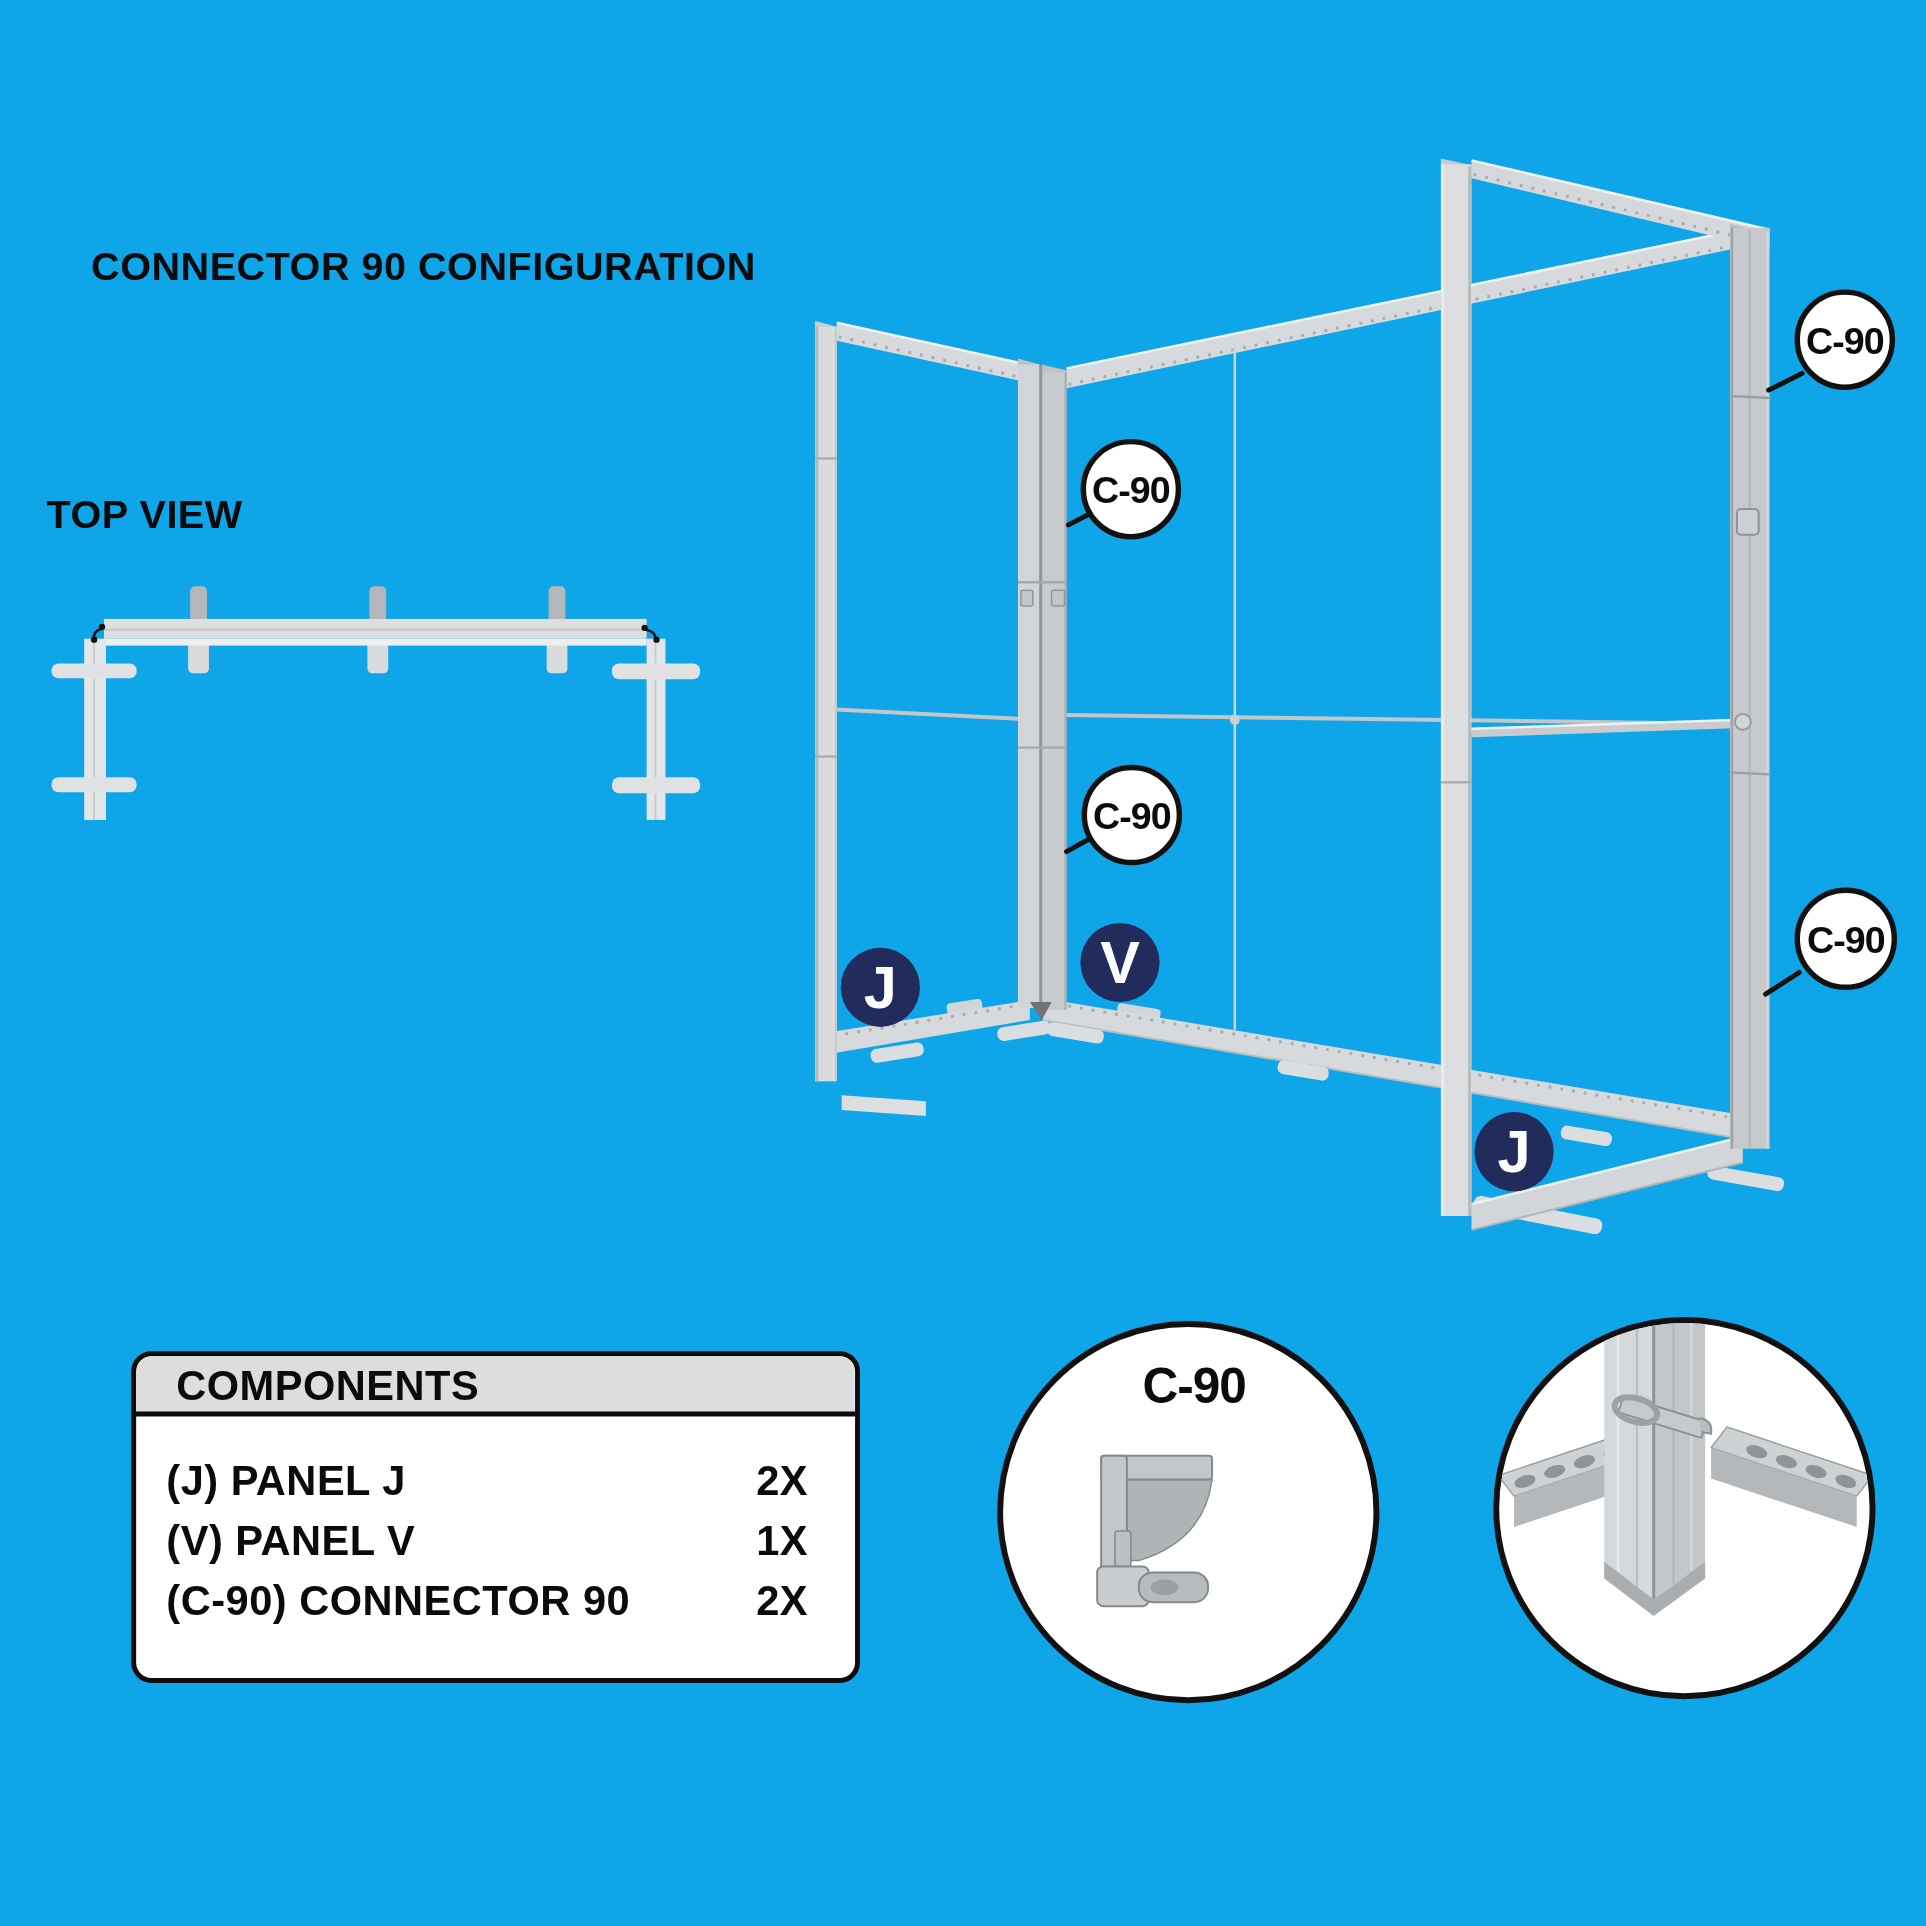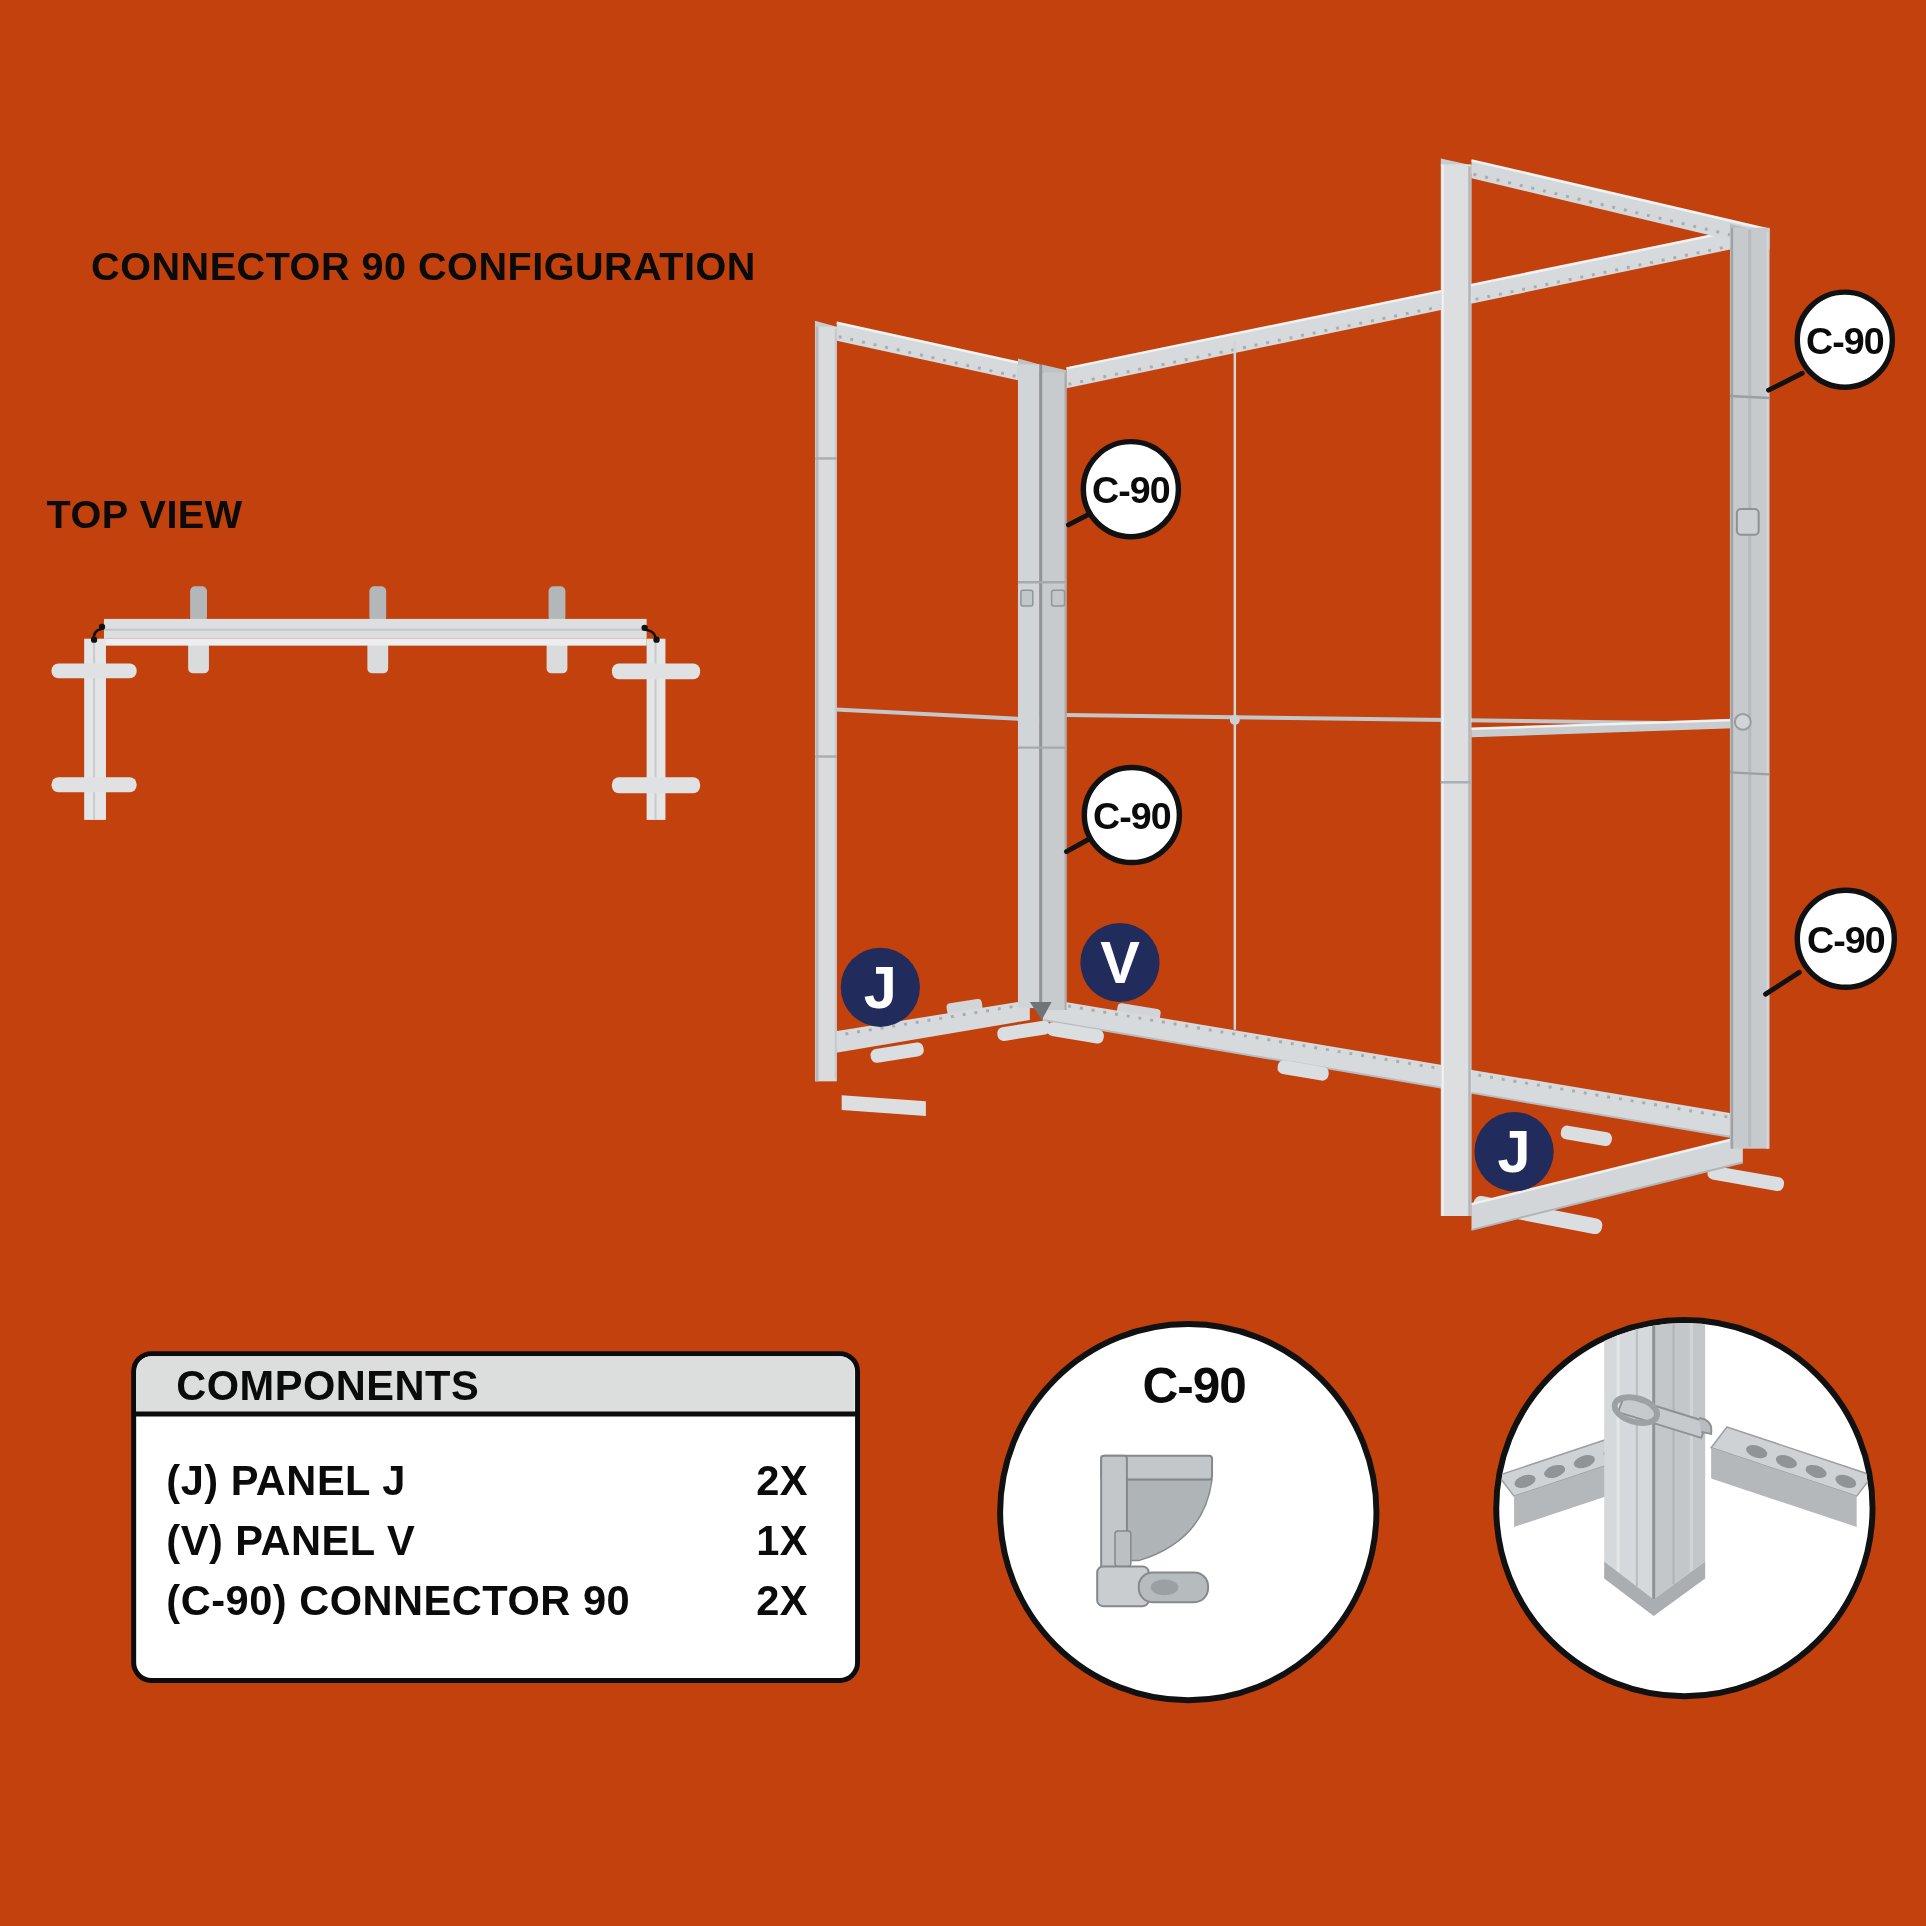--- a/index.html
+++ b/index.html
@@ -1,16 +1,16 @@
 <!DOCTYPE html>
 <html><head>
 <meta charset="utf-8">
 <style>
   html,body{margin:0;padding:0;background:#ffffff;}
-  .page{position:relative;width:1927px;height:1927px;background:#c2410c;overflow:hidden;
+  .page{position:relative;width:1927px;height:1927px;background:#0ea5e9;overflow:hidden;
         font-family:"Liberation Sans",sans-serif;}
   svg{position:absolute;inset:0;}
   text{font-family:"Liberation Sans",sans-serif;}
   .h1{font-weight:bold;font-size:40px;fill:#0b0b0b;letter-spacing:.5px;}
   .h2{font-weight:bold;font-size:40px;fill:#0b0b0b;letter-spacing:.5px;}
   .callout-txt{font-weight:bold;font-size:38px;fill:#0b0b0b;letter-spacing:-1px;}
   .panel-letter{font-weight:bold;font-size:60px;fill:#ffffff;}
   .comp-h{font-weight:bold;font-size:42px;fill:#0b0b0b;letter-spacing:.5px;}
   .comp-row{font-weight:bold;font-size:42px;fill:#0b0b0b;letter-spacing:.5px;}
   .detail-label{font-weight:bold;font-size:50px;fill:#0b0b0b;letter-spacing:-1px;}

